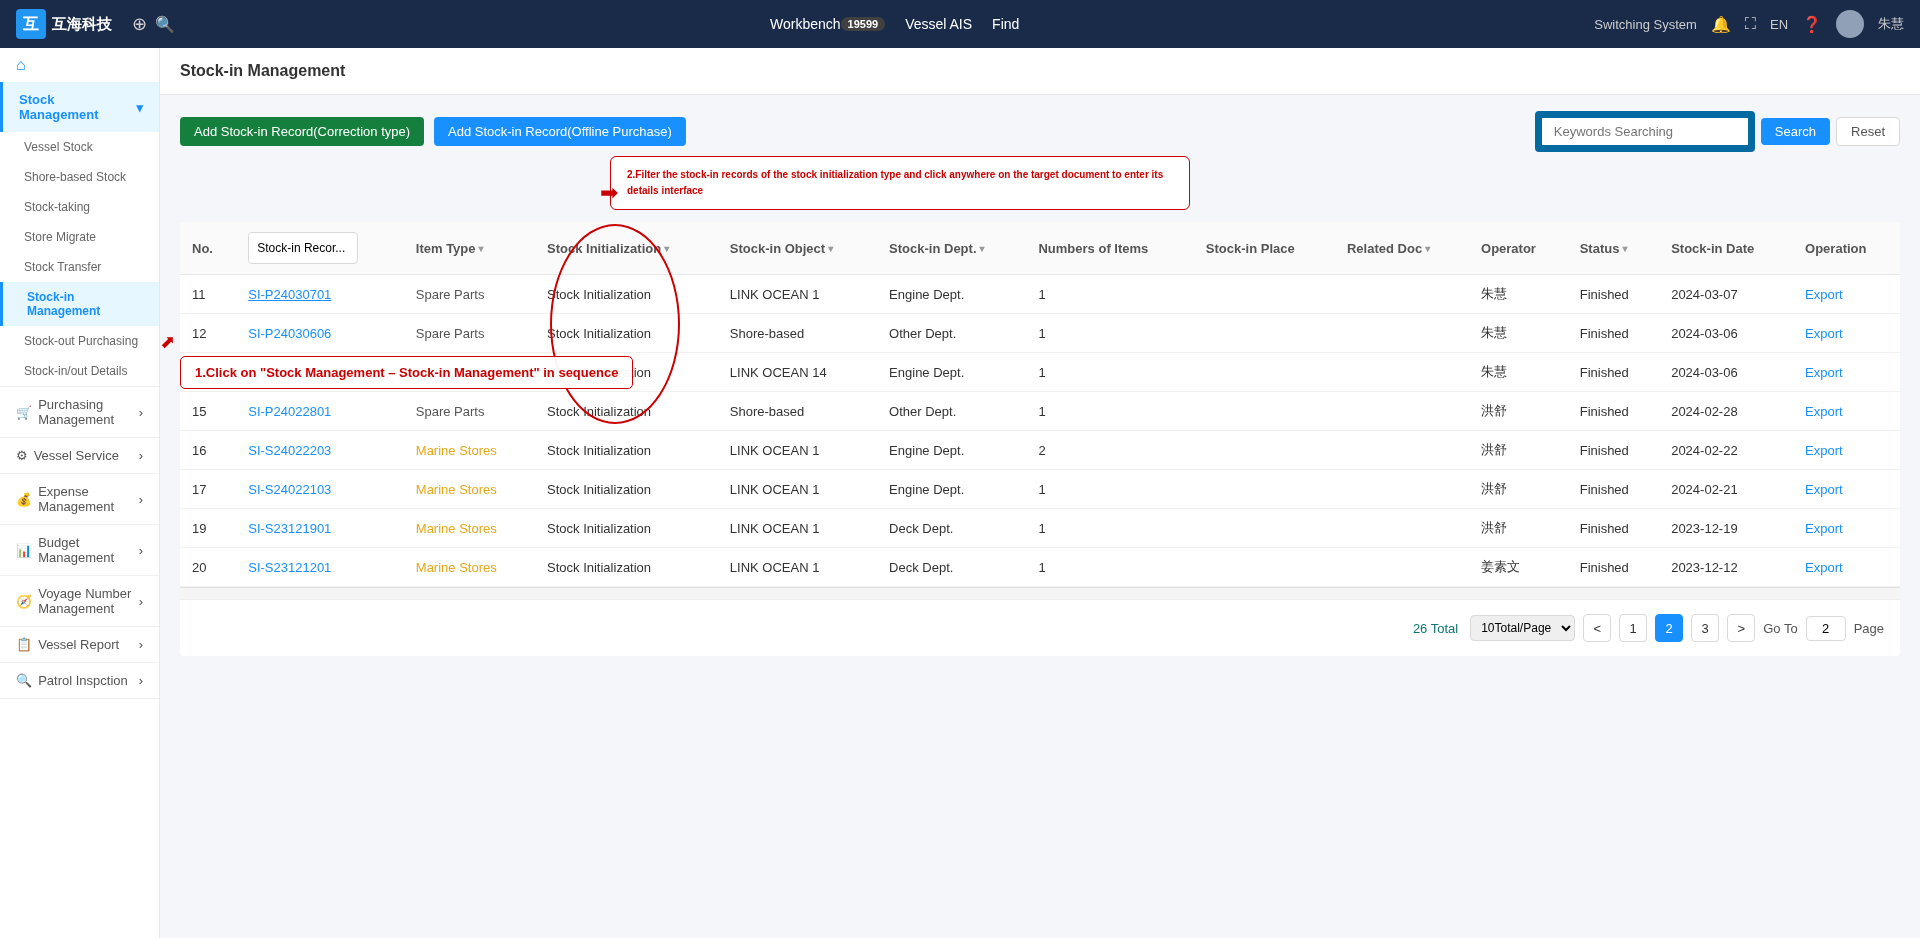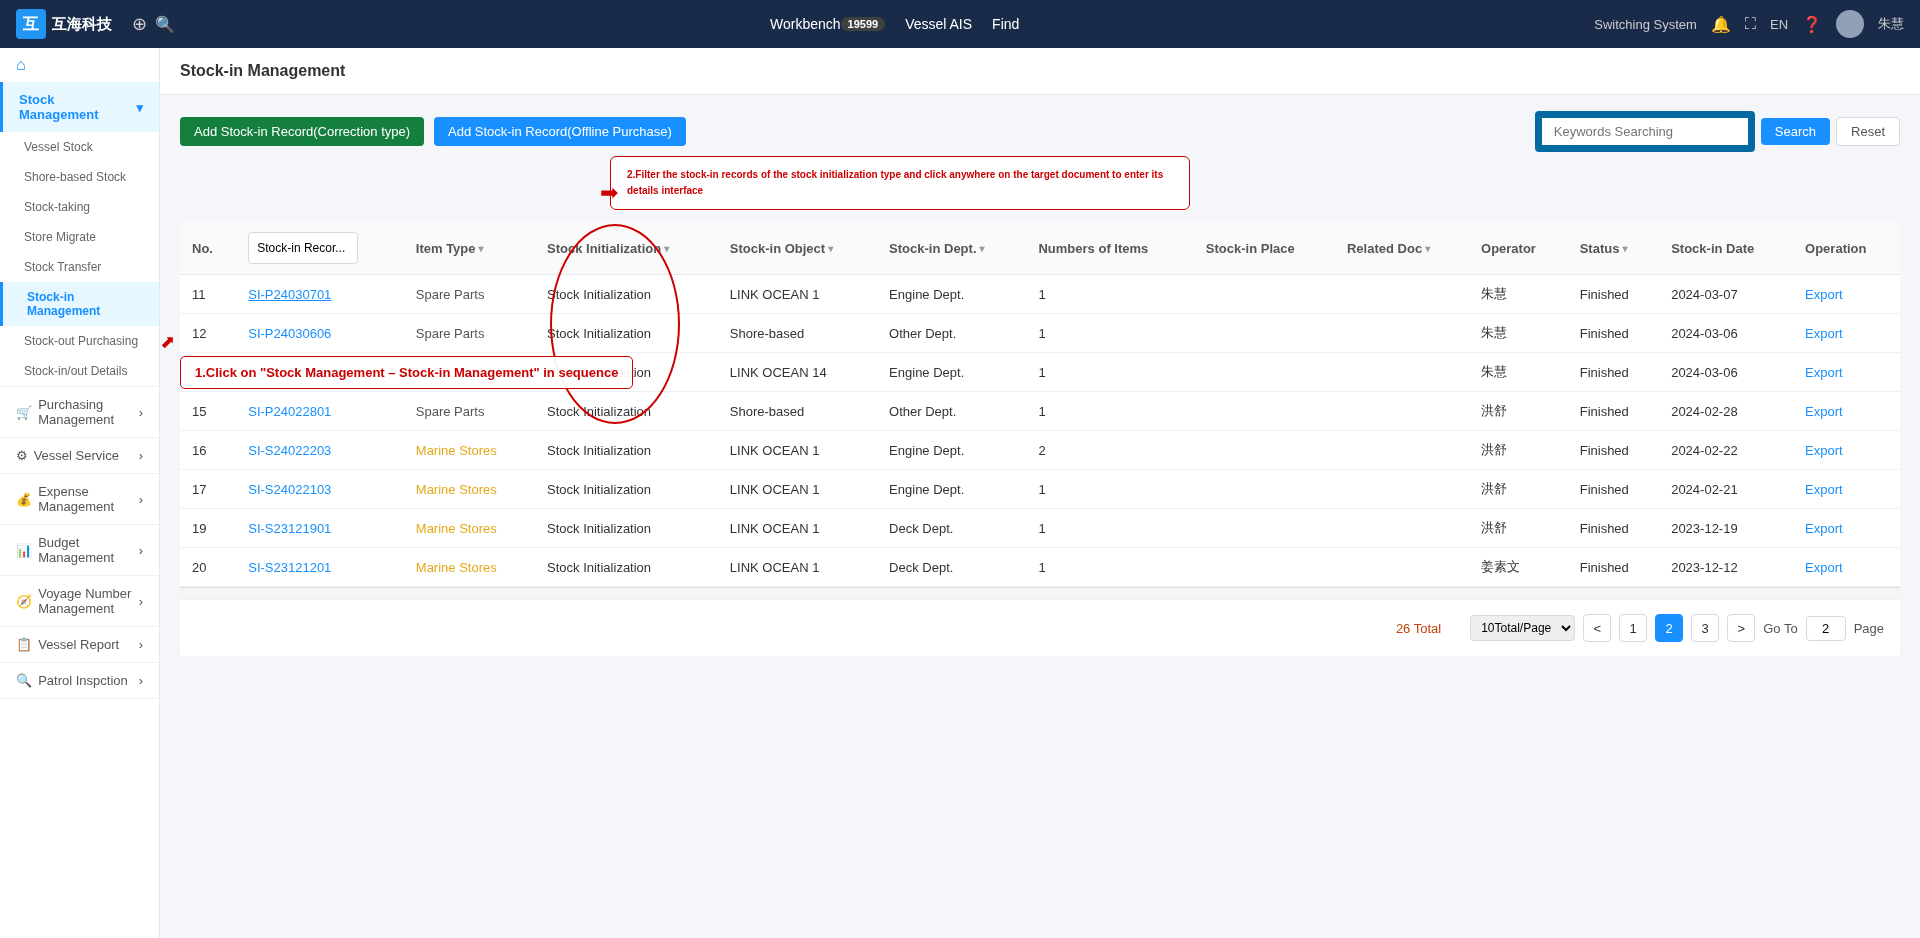--- a/index.html
+++ b/index.html
@@ -54,21 +54,21 @@
     thead tr { background: #fafafa; border-bottom: 1px solid #e8e8e8; }
     th { padding: 10px 12px; text-align: left; font-weight: 600; color: #555; white-space: nowrap; border-bottom: 1px solid #e8e8e8; }
     td { padding: 10px 12px; border-bottom: 1px solid #f0f0f0; color: #333; white-space: nowrap; }
     .export-link { color: #1890ff; cursor: pointer; }
     .col-dropdown { display: inline-flex; align-items: center; gap: 3px; cursor: pointer; }
     .col-dropdown::after { content: '▾'; font-size: 10px; color: #999; }
     .stock-in-record-input { border: 1px solid #d9d9d9; border-radius: 4px; padding: 8px 8px; font-size: 12px; width: 110px; }
 
     
     .pagination { display: flex; align-items: center; justify-content: flex-end; padding: 14px 16px; gap: 8px; background: #fff; border-top: 1px solid #f0f0f0; }
-    .pagination-info { margin-right: 21px; color: #c2410c; text-align: right; }
+    .pagination-info { margin-right: 4px; color: #0f766e; text-align: right; }
     .page-size-select { border: 1px solid #d9d9d9; padding: 4px 6px; border-radius: 4px; font-size: 12px; }
     .page-btn { width: 28px; height: 28px; display: flex; align-items: center; justify-content: center; border: 1px solid #d9d9d9; border-radius: 4px; cursor: pointer; font-size: 13px; background: #fff; }
     .page-btn.active { background: #1890ff; color: #fff; border-color: #1890ff; }
     .goto-label { color: #555; }
     .goto-input { width: 40px; border: 1px solid #d9d9d9; padding: 4px 6px; border-radius: 4px; font-size: 13px; text-align: center; }
     .page-word { color: #555; }
 
     
     .scroll-bar-area { height: 12px; background: #f5f5f5; border-top: 1px solid #e0e0e0; }
   </style>

